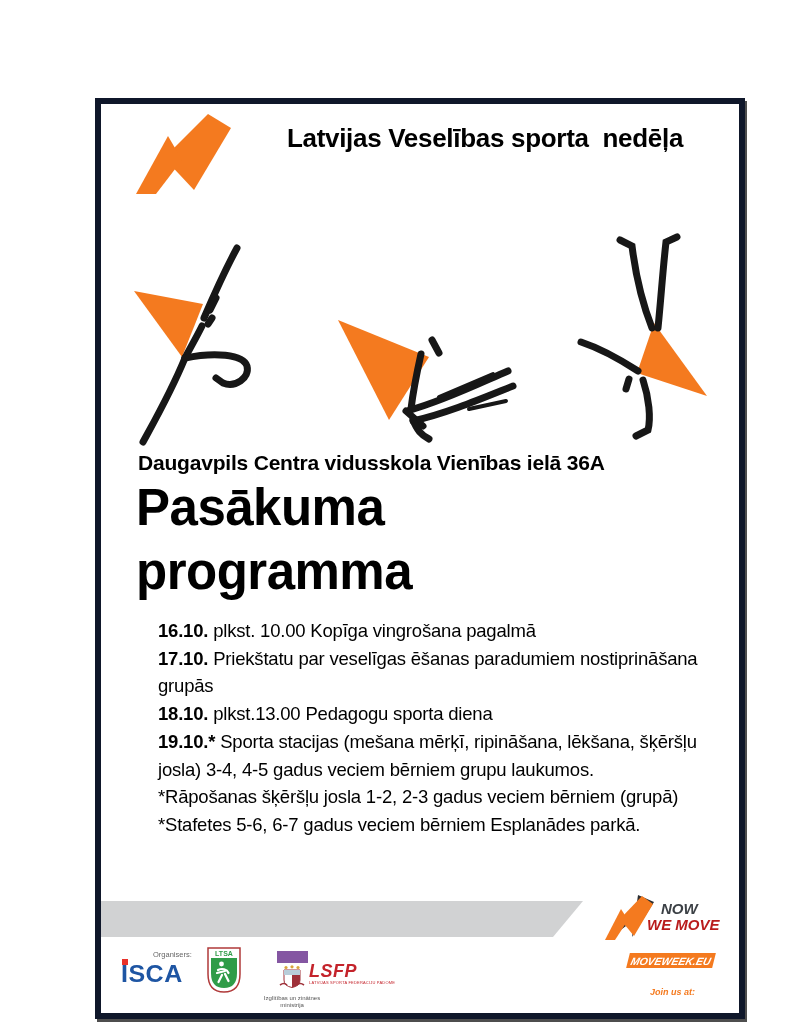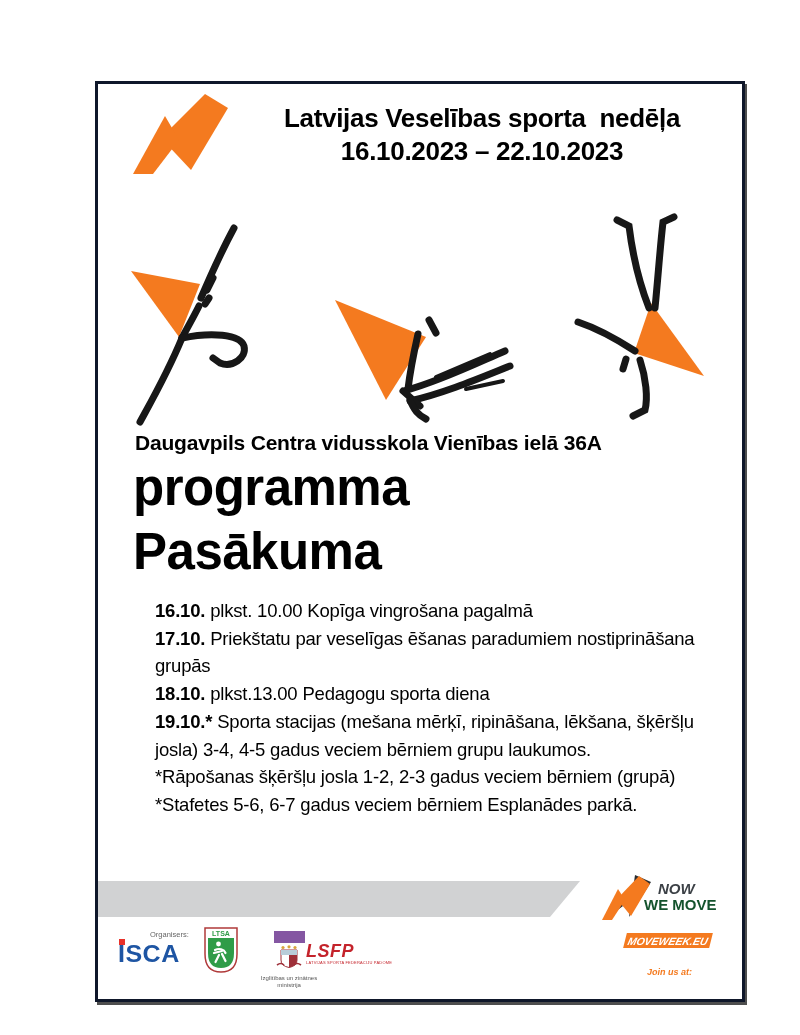--- a/index.html
+++ b/index.html
@@ -2,22 +2,22 @@
 <html><head>
 <meta charset="utf-8">
 <style>
   * { margin:0; padding:0; box-sizing:border-box; }
   html,body { background:#ffffff; }
   .canvas {
     position:relative; width:800px; height:1035px; background:#ffffff; overflow:hidden;
     font-family:"Liberation Sans", sans-serif; color:#000;
   }
   .page {
-    position:absolute; left:95px; top:81px; width:650px; height:921px;
-    background:#fff; border:3px solid #0f172a; box-shadow:2px 3px 0 #4e4e4e;
+    position:absolute; left:95px; top:98px; width:650px; height:921px;
+    background:#fff; border:6px solid #0f172a; box-shadow:2px 3px 0 #4e4e4e;
   }
   .abs { position:absolute; }
 
   
   .title-block { left:140px; top:18px; width:488px; text-align:center; }
   .title-line { font-size:26px; font-weight:bold; line-height:33px; white-space:pre; letter-spacing:-0.3px; }
 
   
   .venue { left:37px; top:347px; font-size:21px; font-weight:bold; white-space:pre; letter-spacing:-0.2px; }
   .program-title { left:35px; top:372px; font-size:51px; font-weight:bold; line-height:64px; letter-spacing:-0.5px; }
@@ -29,21 +29,21 @@
 
   
   .band {
     left:0px; top:797px; width:482px; height:36px; background:#d1d2d3;
     clip-path:polygon(0 0, 100% 0, calc(100% - 30px) 100%, 0 100%);
   }
 
   
   .mw-arrow { left:503px; top:791px; }
   .mw-now { left:560px; top:797px; font-size:15px; font-style:italic; font-weight:bold; color:#3c4146; line-height:15px; }
-  .mw-wemove { left:546px; top:813px; font-size:15px; font-weight:bold; color:#14532d; line-height:15px; white-space:nowrap; }
+  .mw-wemove { left:546px; top:813px; font-size:15px; font-style:italic; font-weight:bold; color:#b91c1c; line-height:15px; white-space:nowrap; }
   .mw-join { left:549px; top:838px; font-size:9px; font-style:italic; font-weight:bold; color:#f47a1f;margin-top:45px; }
   .mw-banner {
     left:527px; top:849px; width:86px; height:15px; background:#f47a1f;
     transform:skewX(-14deg); display:flex; align-items:center; justify-content:center;
   }
   .mw-banner span { transform:skewX(0deg); color:#fff; font-size:10.5px; font-style:italic; font-weight:bold; white-space:nowrap; }
 
   
   .org-label { left:22px; top:846px; font-size:7.5px; color:#666;margin-left:30px; }
   .isca { left:20px; top:855px; width:80px; height:30px; }
@@ -64,21 +64,20 @@
 <div class="canvas">
   <div class="page">
 
     <svg class="abs" style="left:33px; top:8px;" width="104" height="82" viewBox="0 0 104 82">
       <polygon points="30,46 74,2 97,16 60,78" fill="#f47a1f"></polygon>
       <polygon points="2,82 34,24 48,48 22,82" fill="#f47a1f"></polygon>
     </svg>
 
     <div class="abs title-block">
       <div class="title-line">Latvijas Veselības sporta  nedēļa</div>
-      <div class="title-line">16.10.2023 – 22.10.2023</div>
     </div>
 
     <svg class="abs" style="left:18px; top:138px;" width="140" height="215" viewBox="0 0 140 215">
       <polygon points="15,49 84,62 63,115" fill="#f47a1f"></polygon>
       <g fill="none" stroke="#171717" stroke-width="7" stroke-linecap="round">
         <path d="M118,6 C105,30 94,55 85,76"></path>
         <path d="M97,56 L91,68"></path>
         <path d="M93,76 L89,82"></path>
         <path d="M83,84 C76,98 70,108 66,116"></path>
         <path d="M66,116 C52,150 36,178 24,200"></path>
@@ -109,22 +108,22 @@
         <path d="M89,98 C92,68 94,38 97,12 L108,7"></path>
         <path d="M12,112 C30,118 52,130 69,141"></path>
         <path d="M60,149 L57,159"></path>
         <path d="M74,150 C80,168 82,188 79,200 L67,206"></path>
       </g>
     </svg>
 
     <div class="abs venue">Daugavpils Centra vidusskola Vienības ielā 36A</div>
 
     <div class="abs program-title">
+      <div>Pasākuma</div>
       <div>programma</div>
-      <div>Pasākuma</div>
     </div>
 
     <div class="abs program">
       <div class="pline"><b>16.10.</b><span> plkst. 10.00 Kopīga vingrošana pagalmā</span></div>
       <div class="pline"><b>17.10.</b><span> Priekštatu par veselīgas ēšanas paradumiem nostiprināšana</span></div>
       <div class="pline"><b></b><span>grupās</span></div>
       <div class="pline"><b>18.10.</b><span> plkst.13.00 Pedagogu sporta diena</span></div>
       <div class="pline"><b>19.10.*</b><span> Sporta stacijas (mešana mērķī, ripināšana, lēkšana, šķēršļu</span></div>
       <div class="pline"><b></b><span>josla) 3-4, 4-5 gadus veciem bērniem grupu laukumos.</span></div>
       <div class="pline"><b></b><span>*Rāpošanas šķēršļu josla 1-2, 2-3 gadus veciem bērniem (grupā)</span></div>

